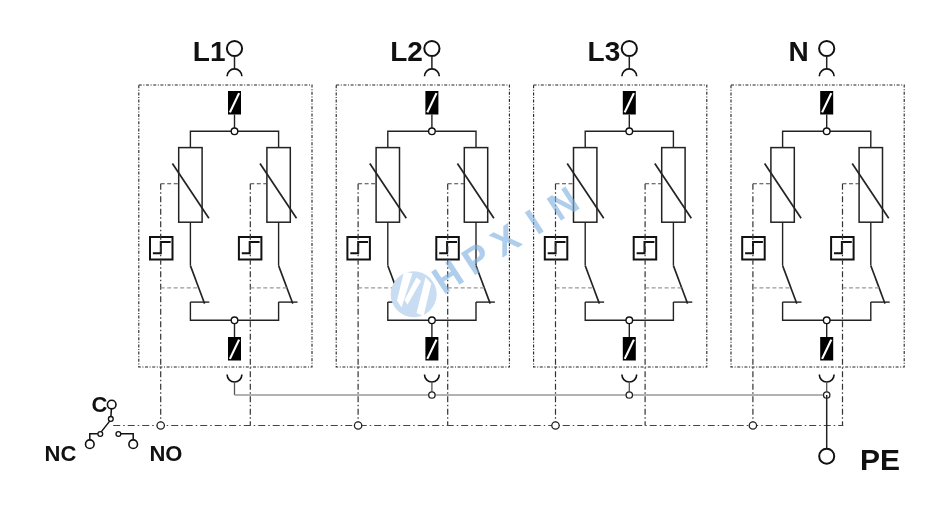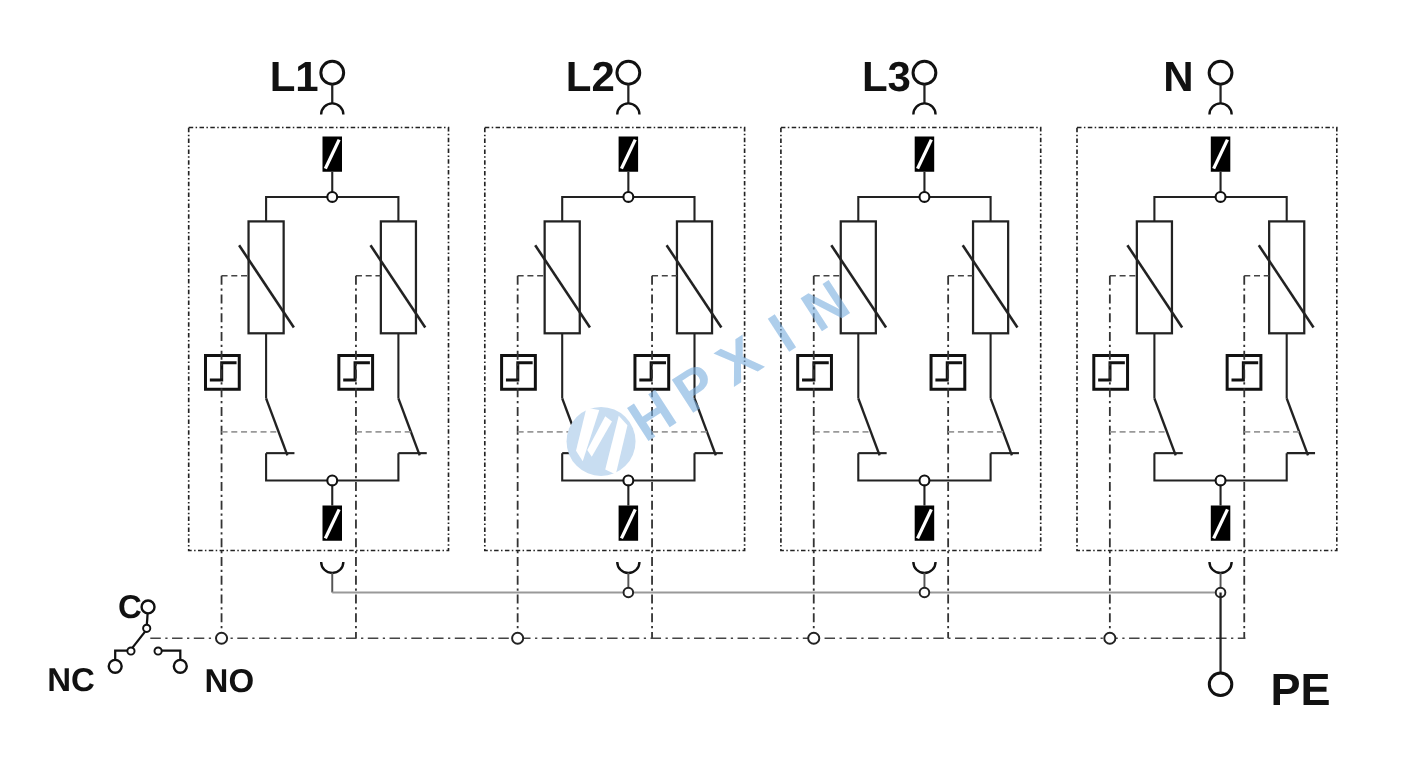--- a/index.html
+++ b/index.html
@@ -1,12 +1,12 @@
 <!DOCTYPE html>
-<html><head><meta charset="utf-8"><style>html,body{margin:0;padding:0;background:#fff;}#canvas{position:relative;width:903px;height:506px;background:#fff;overflow:hidden;}</style></head><body>
+<html><head><meta charset="utf-8"><style>html,body{margin:0;padding:0;background:#fff;}#canvas{position:relative;width:903px;height:506px;background:#fff;overflow:hidden;margin-left:13px;}</style></head><body>
 <div id="canvas">
 <svg width="943" height="506" viewBox="0 0 943 506" xmlns="http://www.w3.org/2000/svg">
 
 <g>
 <text x="212.5" y="60.5" text-anchor="end" font-family="Liberation Sans, sans-serif" font-size="28px" font-weight="bold" fill="#111">L1</text>
 
 <circle cx="221.5" cy="48.5" r="7.6" fill="#fff" stroke="#111" stroke-width="2"></circle>
 
 <line x1="221.5" y1="56.1" x2="221.5" y2="68.9" stroke="#222" stroke-width="1.5"></line>
 

